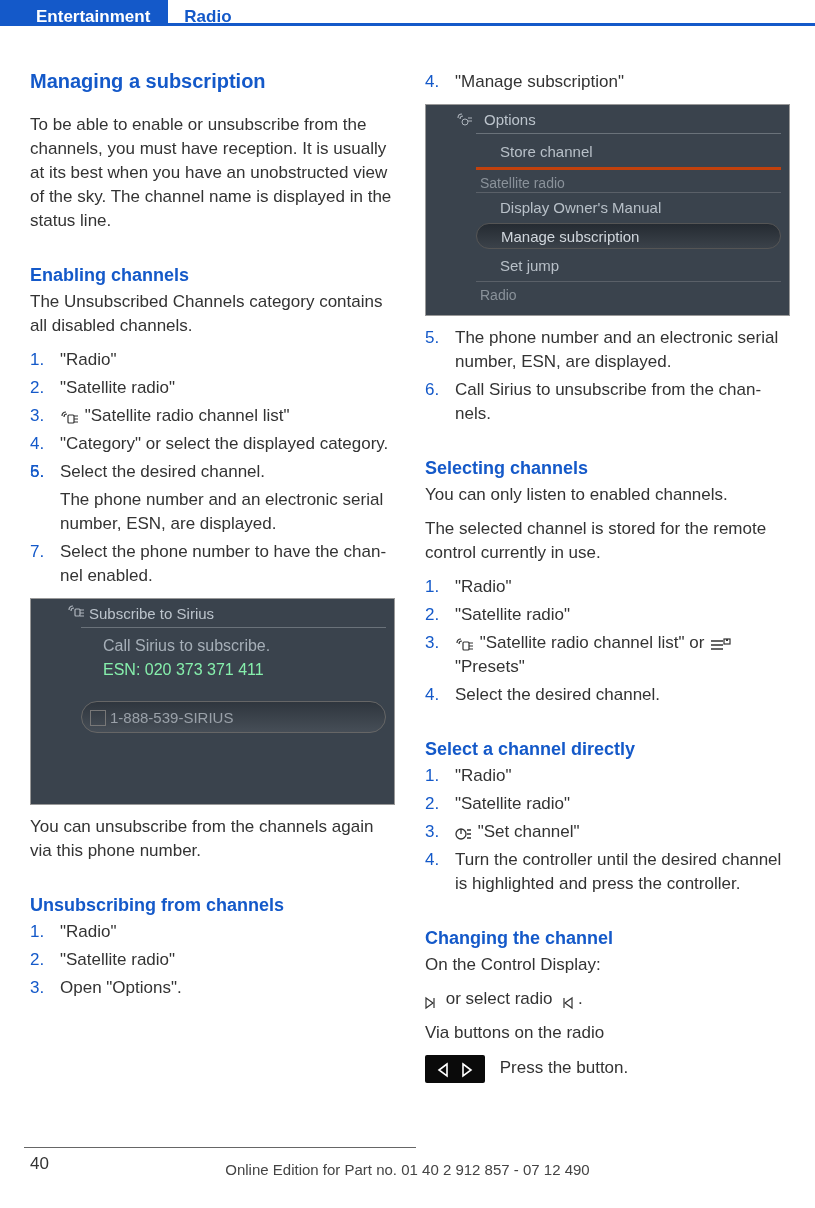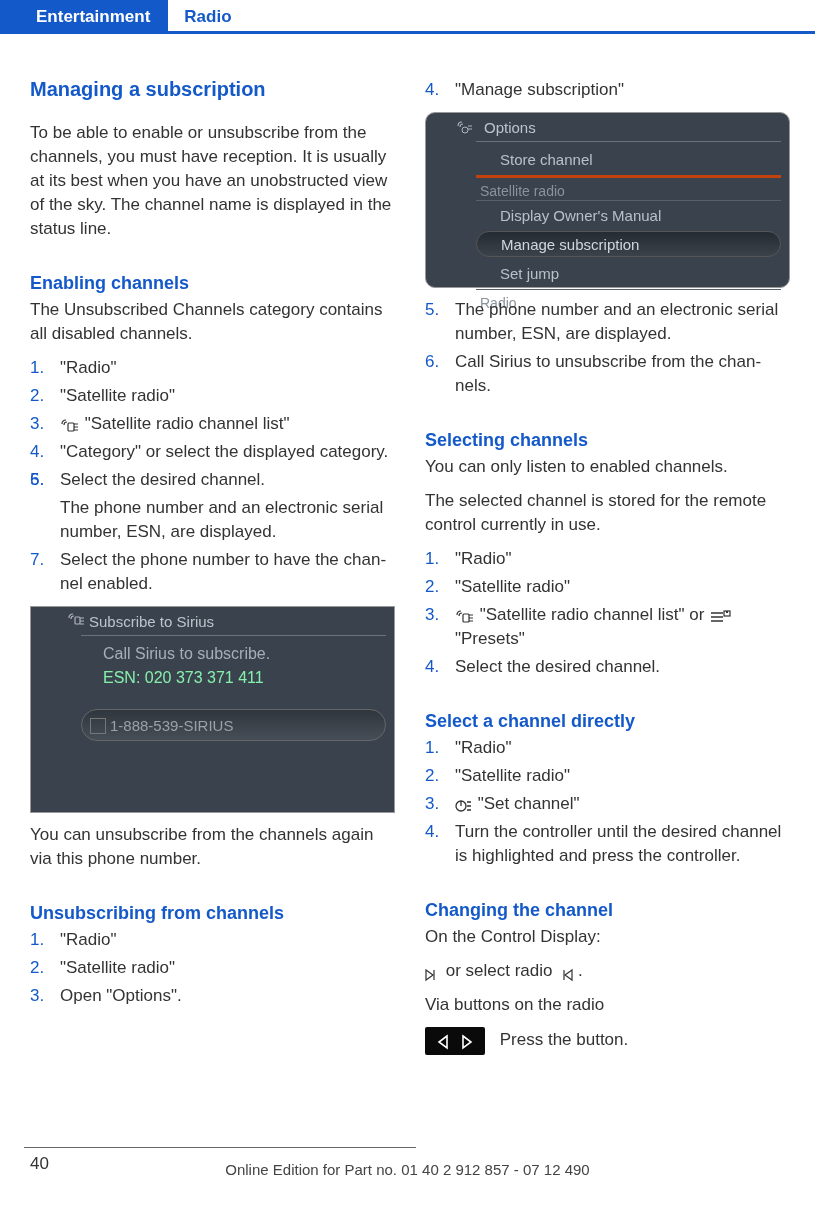--- a/index.html
+++ b/index.html
@@ -1,20 +1,20 @@
 <!DOCTYPE html>
 <html><head>
 <meta charset="utf-8">
 <style>
   * { box-sizing: border-box; margin: 0; padding: 0; }
   html, body { width: 815px; height: 1208px; background: #fff; font-family: Arial, Helvetica, sans-serif; }
   .page { width: 815px; height: 1208px; position: relative; padding: 0; }
 
   
-  .tabs { display: flex; height: 34px; border-bottom: 3px solid #1459c9; width: 100%; }
+  .tabs { display: flex; height: 26px; border-bottom: 3px solid #1459c9; width: 100%; }
   .tab { font-weight: bold; font-size: 17px; line-height: 34px; padding: 0 16px; }
   .tab.active { background: #1459c9; color: #fff; padding-left: 36px; padding-right: 18px; }
   .tab.inactive { color: #1459c9; }
 
   
   .cols { display: flex; padding: 44px 20px 0 30px; gap: 30px; }
   .col { width: 365px; }
   .col p, .col li { font-size: 17px; line-height: 24px; color: #333; }
   .col p { margin-bottom: 10px; }
   .h1 { color: #1459c9; font-weight: bold; font-size: 20px; margin-bottom: 20px; }
@@ -26,21 +26,21 @@
   ol li .sub { padding-left: 0; margin-top: 4px; display:block; }
 
   .icon-sat { display: inline-block; width: 20px; height: 16px; vertical-align: middle; }
   .icon-preset { display: inline-block; width: 22px; height: 16px; vertical-align: middle; }
   .icon-set { display: inline-block; width: 18px; height: 16px; vertical-align: middle; }
   .icon-fwd, .icon-back { display: inline-block; width: 16px; height: 14px; vertical-align: middle; }
 
   
   .screenshot { width: 100%; background: #3a434d; border: 1px solid #999; margin: 8px 0 10px 0; position: relative; font-family: Arial, sans-serif; color: #b8bec5; }
   .ss1 { height: 207px; }
-  .ss2 { height: 176px; border-radius: 10px; }
+  .ss2 { height: 212px; }
   .ss-header { position: absolute; top: 6px; left: 58px; font-size: 15px; color: #bcc4cc; }
   .ss-divider { position: absolute; top: 28px; left: 50px; right: 8px; height: 1px; background: #6a727a; }
 
   
   .ss1 .line1 { position: absolute; top: 38px; left: 72px; font-size: 16px; color: #a6afb8; }
   .ss1 .line2 { position: absolute; top: 62px; left: 72px; font-size: 16px; color: #86efac; }
   .ss1 .pill {
     position: absolute; top: 102px; left: 50px; right: 8px; height: 32px;
     border: 1px solid #666; border-radius: 16px;
     background: linear-gradient(#2f363e, #464e57);

